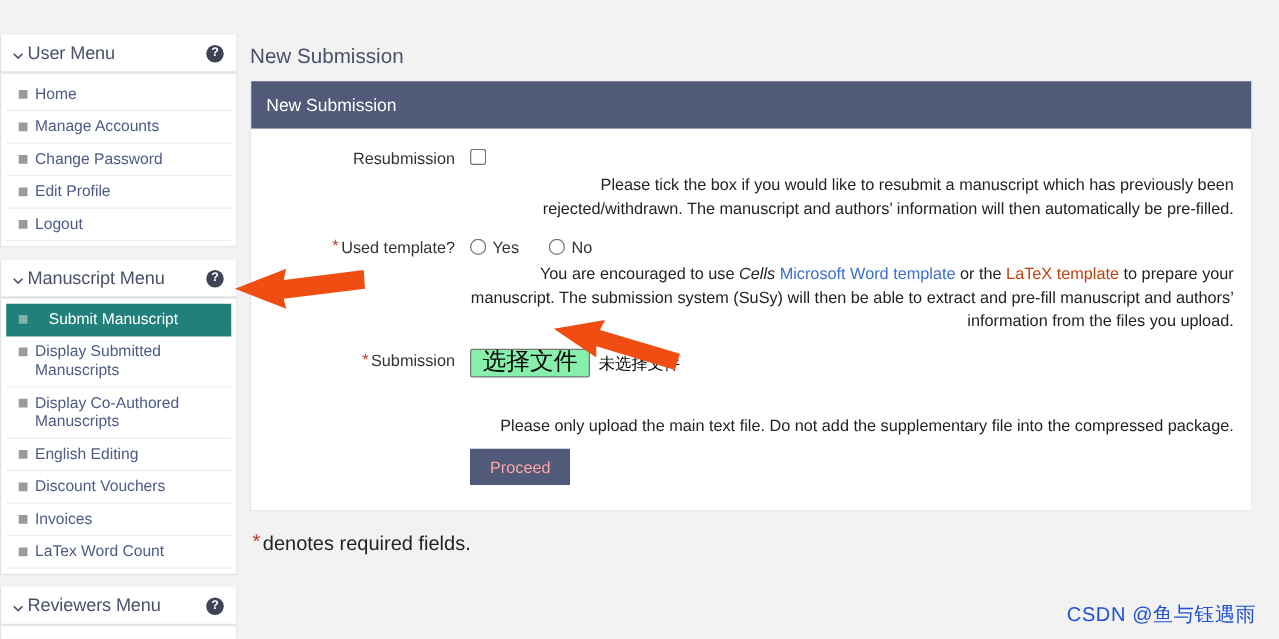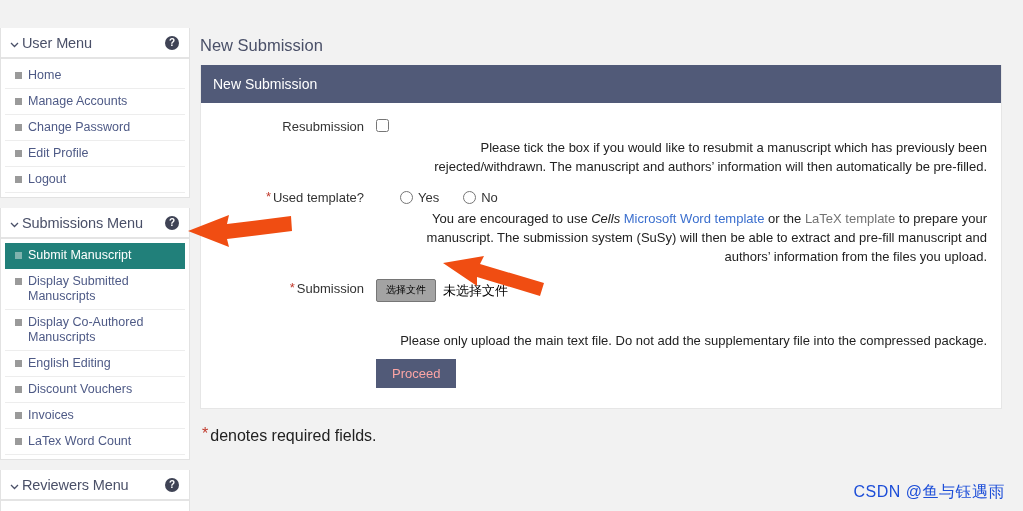--- a/index.html
+++ b/index.html
@@ -94,20 +94,21 @@
     width: 7px;
     height: 7px;
     background: #9a9a9a;
     margin-right: 6px;
     margin-top: 4px;
     flex: 0 0 auto;
   }
   .menu-item.active {
     background: #21807a;
     border-bottom: 1px solid #21807a;
+    gap: 11px;
   }
   .menu-item.active .menu-label { color: #ffffff; }
   .menu-item.active .bullet { background: #7fb3ae; }
   .menu-label { flex: 1 1 auto; }
 
   
   .main {
     flex: 1 1 auto;
     padding: 0;
     background: #f2f2f2;
@@ -169,37 +170,37 @@
   .help-text {
     font-size: 13px;
     color: #222;
     line-height: 19px;
     margin-top: 2px;
     max-width: 630px;
     text-align: right;
   }
   .help-text.wide { max-width: 645px; }
   .link-blue { color: #3b6fce; text-decoration: none; cursor: pointer; }
-  .link-red { color: #737373; text-decoration: none; cursor: pointer; }
+  .link-red { color: #c2410c; text-decoration: none; cursor: pointer; }
   .ital { font-style: italic; }
 
   input[type="checkbox"].cb {
     width: 13px; height: 13px; margin: 2px 0 0 0; vertical-align: top;
   }
   .radio-line { display: flex; align-items: center; gap: 5px; font-size: 13px; }
   .radio-line input[type="radio"] { margin: 0 0 0 0; width: 13px; height: 13px; }
   .radio-gap { width: 14px; display:inline-block; }
 
   .file-row { display: flex; align-items: center; gap: 7px; }
   .file-btn {
     border: 1px solid #767676;
-    background: #a3a3a3;
+    background: #86efac;
     border-radius: 2px;
     padding: 2px 9px 3px 9px;
-    font-size: 10px;
+    font-size: 19px;
     color: #000;
     cursor: pointer;
     line-height: 16px;
   }
   .file-name { font-size: 13px; color: #000; }
 
   .proceed-btn {
     display: inline-block;
     background: #515a78;
     color: #fca5a5;
@@ -284,21 +285,21 @@
       </ul>
     </div>
 
     <div class="panel">
       <div class="panel-head">
         <span class="chev">
           <svg width="11" height="11" viewBox="0 0 11 11">
               <path d="M2 4 L5.5 7.5 L9 4" stroke="#4a5068" stroke-width="1.3" fill="none"></path>
             </svg>
         </span>
-        <span class="panel-title">Submissions Menu</span>
+        <span class="panel-title">Manuscript Menu</span>
         <span class="help-icon">?</span>
       </div>
       <ul class="menu-list">
         <li class="menu-item active">
           <span class="bullet"></span>
           <span class="menu-label">Submit Manuscript</span>
         </li>
         <li class="menu-item">
           <span class="bullet"></span>
           <span class="menu-label">Display Submitted Manuscripts</span>
@@ -355,21 +356,21 @@
       <div class="card-body">
 
         <div class="form-row">
           <div class="form-label">Resubmission</div>
           <div class="form-field">
             <input type="checkbox" class="cb" style="">
             <div class="help-text">Please tick the box if you would like to resubmit a manuscript which has previously been rejected/withdrawn. The manuscript and authors’ information will then automatically be pre-filled.</div>
           </div>
         </div>
 
-        <div class="form-row" style="margin-top:12px;gap:24px;">
+        <div class="form-row" style="margin-top:12px;">
           <div class="form-label">
             <span class="req">*</span><span>Used template?</span>
           </div>
           <div class="form-field">
             <div class="radio-line">
               <input type="radio" name="usedtpl" style="">
               <span>Yes</span>
               <span class="radio-gap"></span>
               <input type="radio" name="usedtpl" style="">
               <span>No</span>

